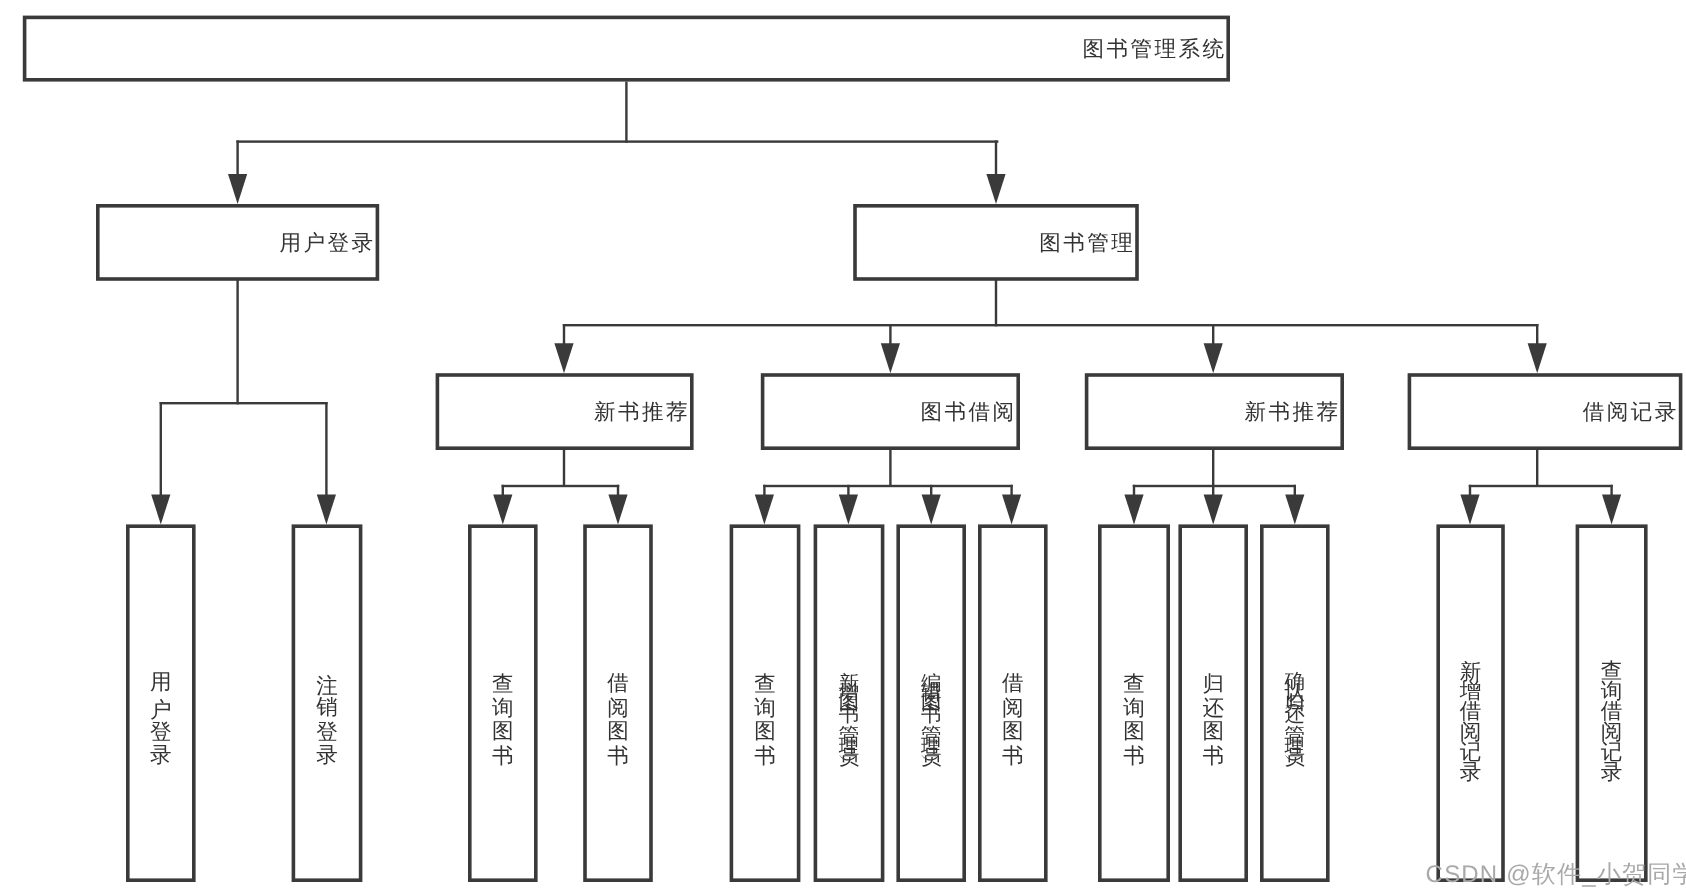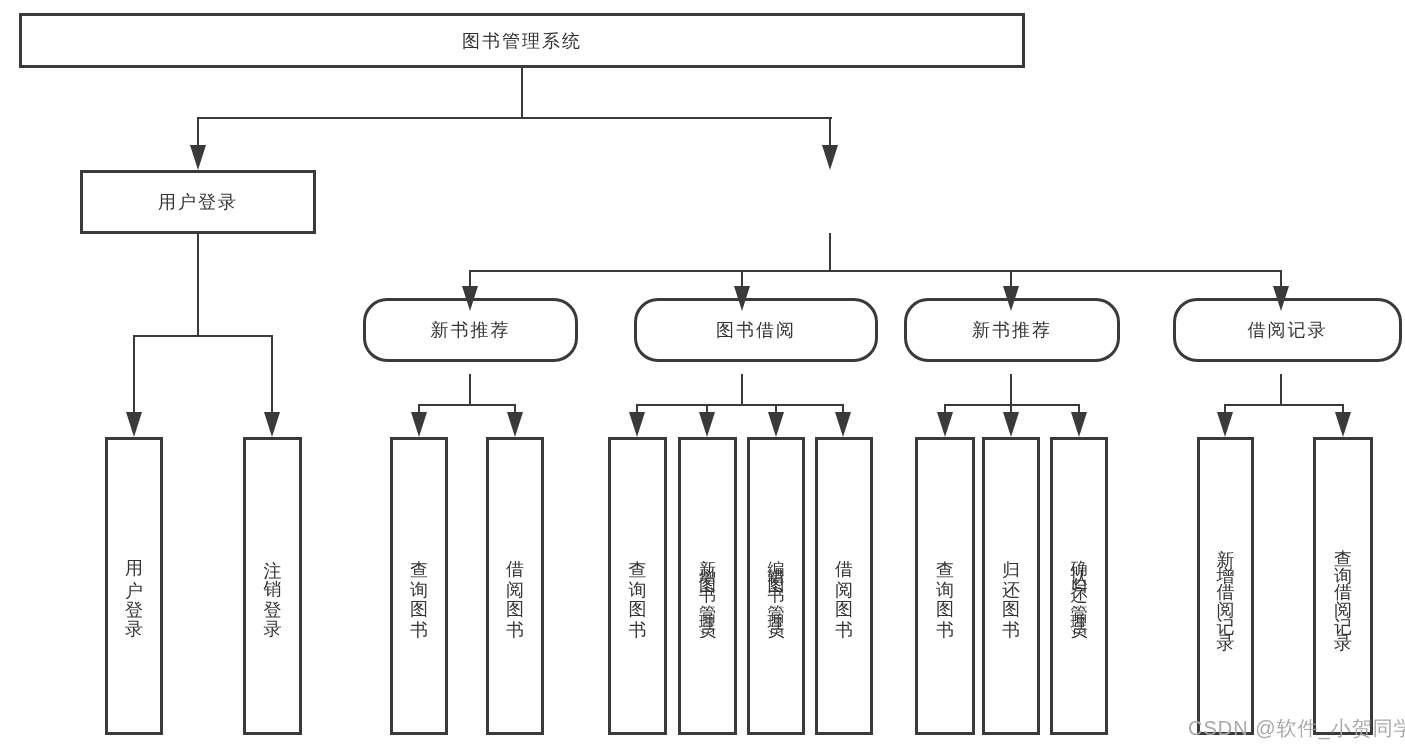--- a/index.html
+++ b/index.html
@@ -4,24 +4,24 @@
 <style>
   html,body{margin:0;padding:0;background:#ffffff;}
   #canvas{
     position:relative;width:1405px;height:747px;background:#ffffff;
     font-family:"Liberation Sans", sans-serif;overflow:hidden;
   }
   .node{
     position:absolute;box-sizing:border-box;border:3px solid #3a3a3a;background:#ffffff;
     display:flex;align-items:center;justify-content:center;color:#333333;
   }
-  .node-h{font-size:18px;letter-spacing:2px;}
+  .node-h{font-size:18px;letter-spacing:2px;justify-content:flex-end;}
   .root{left:19px;top:13px;width:1006px;height:55px;}
   .lvl1{top:170px;height:64px;}
-  .lvl2{top:298px;height:64px;border-radius:24px;}
+  .lvl2{top:311px;height:64px;}
   .leaf{top:437px;height:298px;}
   .vtext{
     writing-mode:vertical-rl;text-orientation:mixed;
     font-size:18px;letter-spacing:20px;color:#333333;line-height:1;
   }
   .vtext.six{letter-spacing:17px;}
   .vtext.tight{font-size:17px;letter-spacing:9px;}
   .vline,.hline{position:absolute;background:#3a3a3a;}
   .arrow{
     position:absolute;width:0;height:0;
@@ -38,25 +38,28 @@
 
 <div id="canvas">
 
   <div class="node root node-h">
     <span>图书管理系统</span>
   </div>
 
   <div class="node lvl1 node-h" style="left:80px;width:236px;">
     <span>用户登录</span>
   </div>
+  <div class="node lvl1 node-h" style="left:711px;width:238px;">
+    <span>图书管理</span>
+  </div>
 
   <div class="node lvl2 node-h" style="left:363px;width:215px;">
     <span>新书推荐</span>
   </div>
-  <div class="node lvl2 node-h" style="left:634px;width:244px;">
+  <div class="node lvl2 node-h" style="left:634px;width:216px;">
     <span>图书借阅</span>
   </div>
   <div class="node lvl2 node-h" style="left:904px;width:216px;">
     <span>新书推荐</span>
   </div>
   <div class="node lvl2 node-h" style="left:1173px;width:229px;">
     <span>借阅记录</span>
   </div>
 
   <div class="node leaf" style="left:105px;width:58px;">

